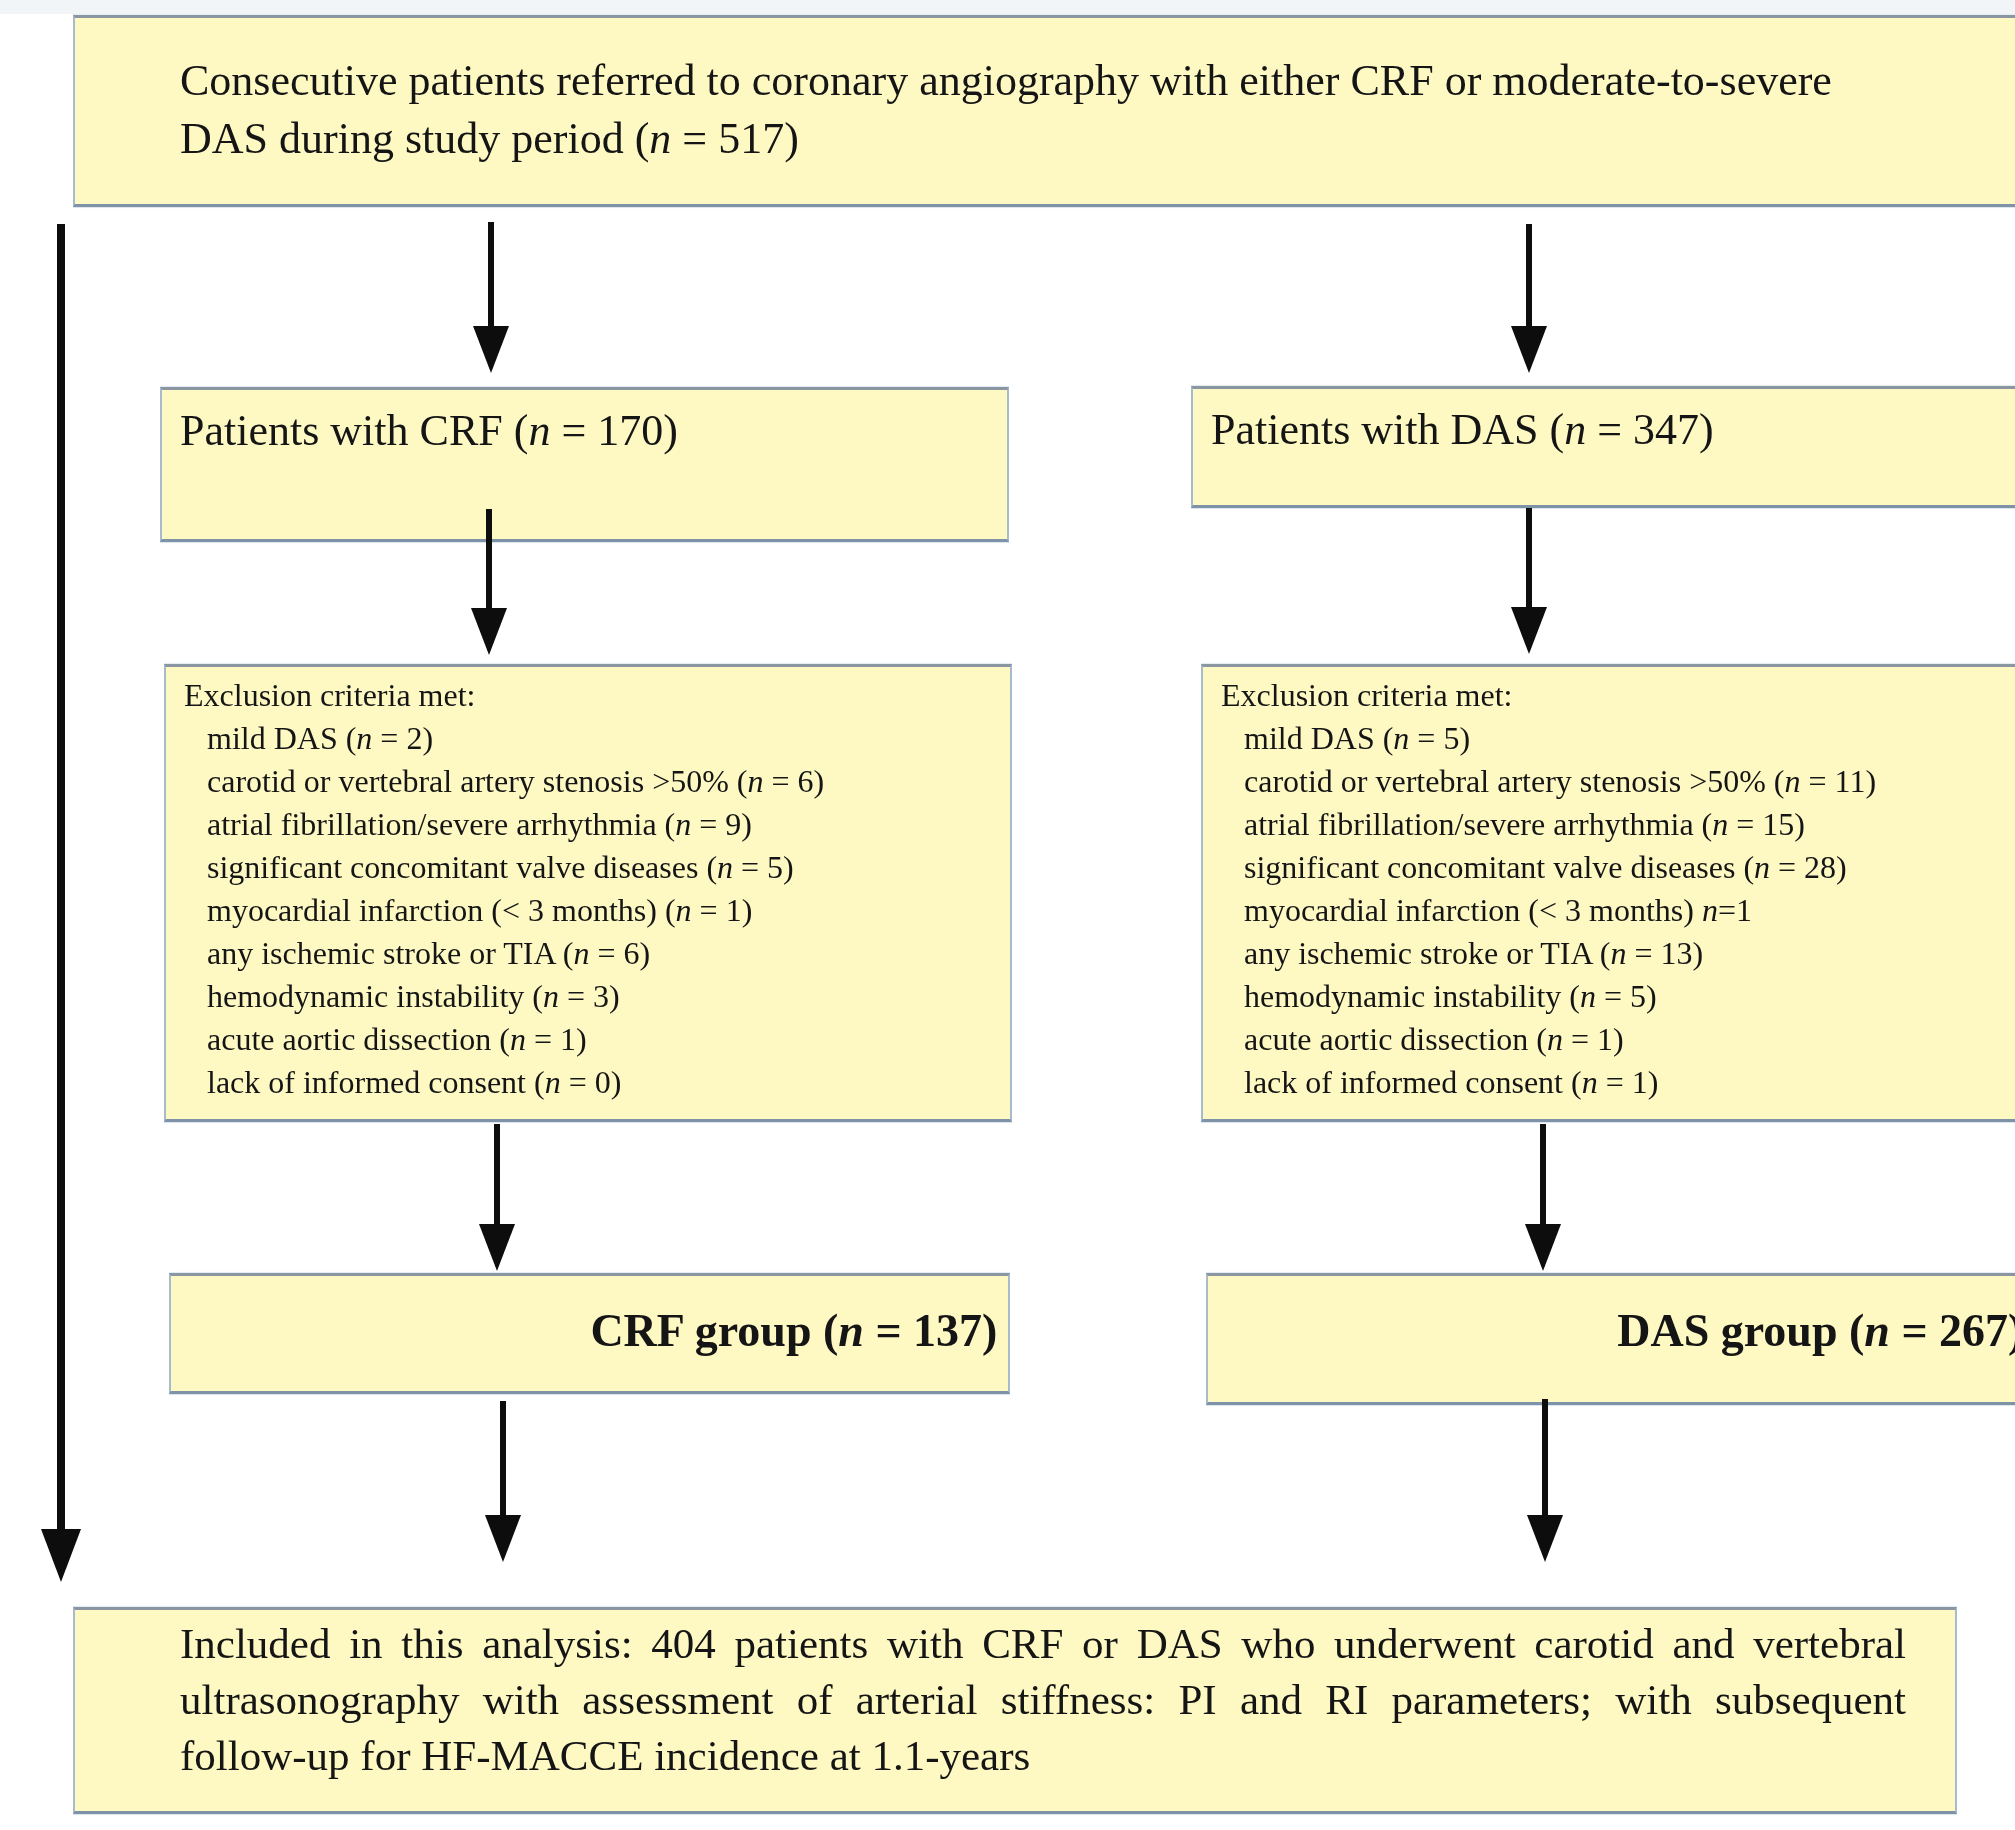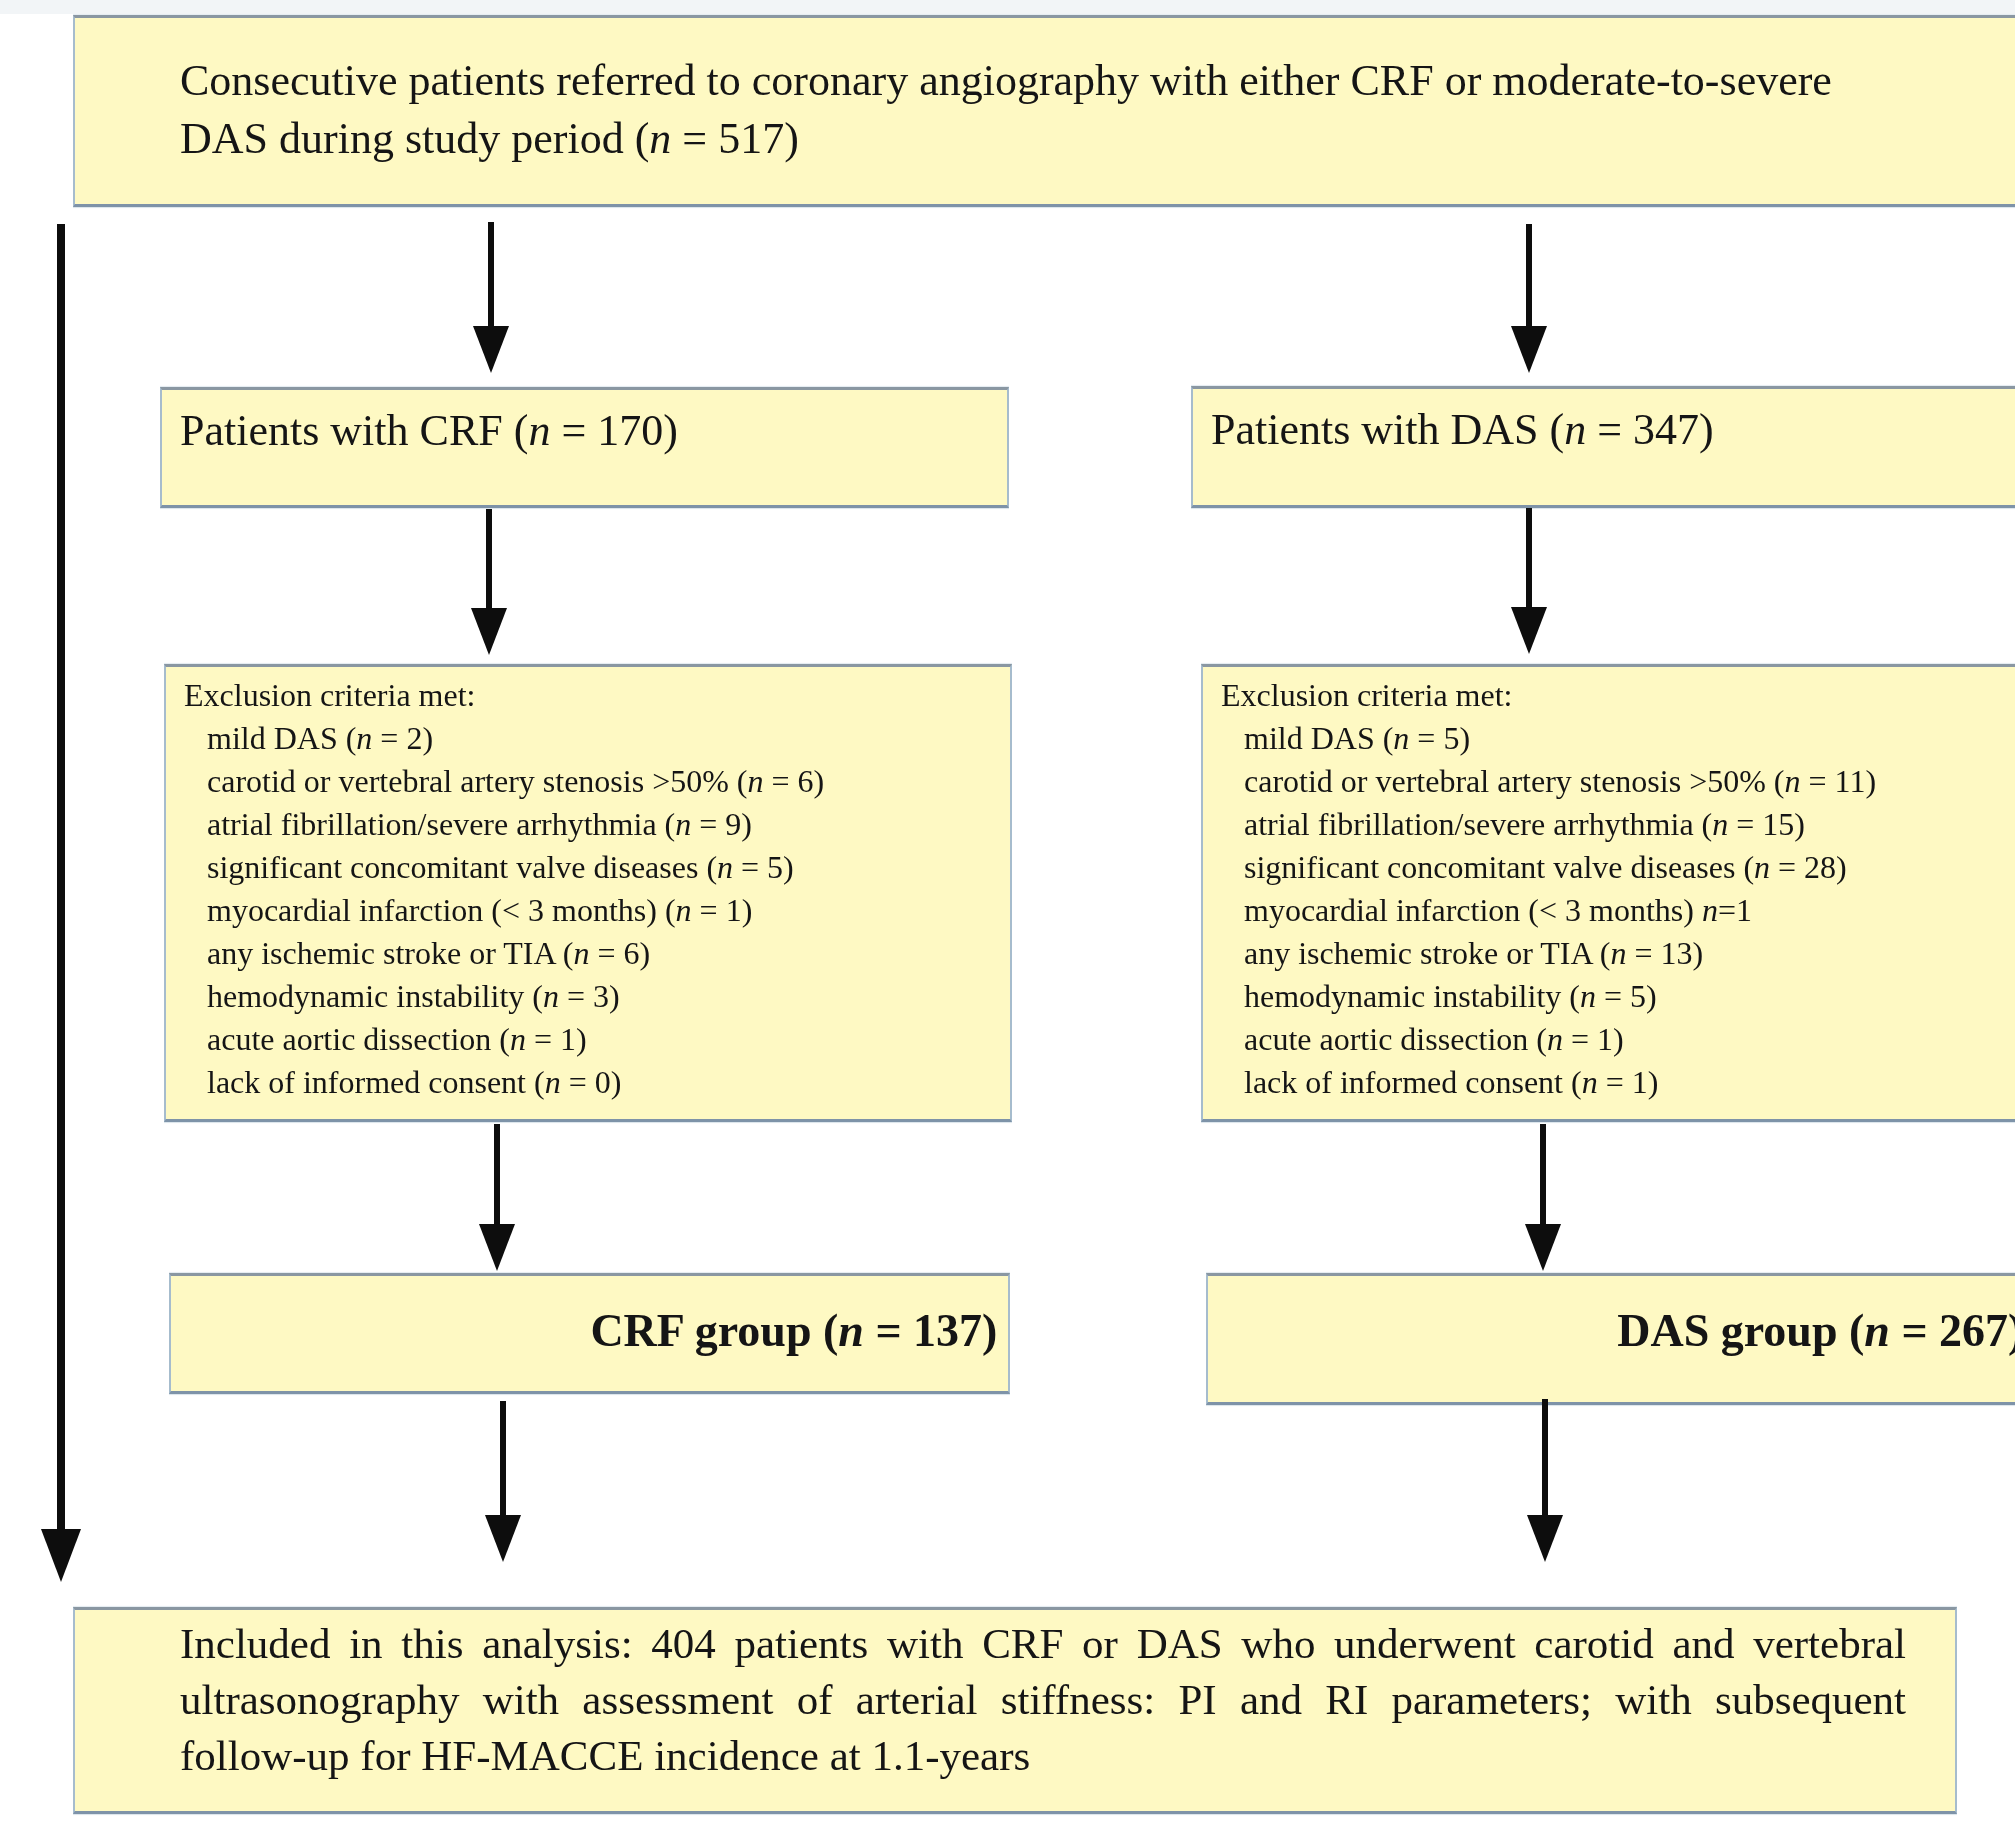--- a/index.html
+++ b/index.html
@@ -32,21 +32,21 @@
     border-bottom:3.2px solid var(--border-dark);
     box-shadow:0 1.1px 0 #dde6ec, 0 -1.1px 0 #e6edf2;
     margin-left:43px;
   }
   .line{white-space:nowrap;}
   .top-box{
     left:30px; top:15px; width:1958px; height:192px;
     padding:34px 21px 0 105px;
     font-size:44px; line-height:58px;
   }
-  .patients-box-left{ left:117px; top:387px; width:849px; height:121px; }
+  .patients-box-left{ left:117px; top:387px; width:849px; height:155px; }
   .patients-box-right{ left:1148px; top:386px; width:840px; height:122px; }
   .patients-box-left, .patients-box-right{
     padding:11.6px 10.6px 0 18px;
     font-size:44px; line-height:57px;
   }
   .excl-box-left{ left:121px; top:664px; width:848px; height:458px; }
   .excl-box-right{ left:1158px; top:664px; width:832px; height:458px; }
   .excl-box-left, .excl-box-right{
     padding:7.4px 8.5px 0 18px;
     font-size:32px; line-height:43px;

